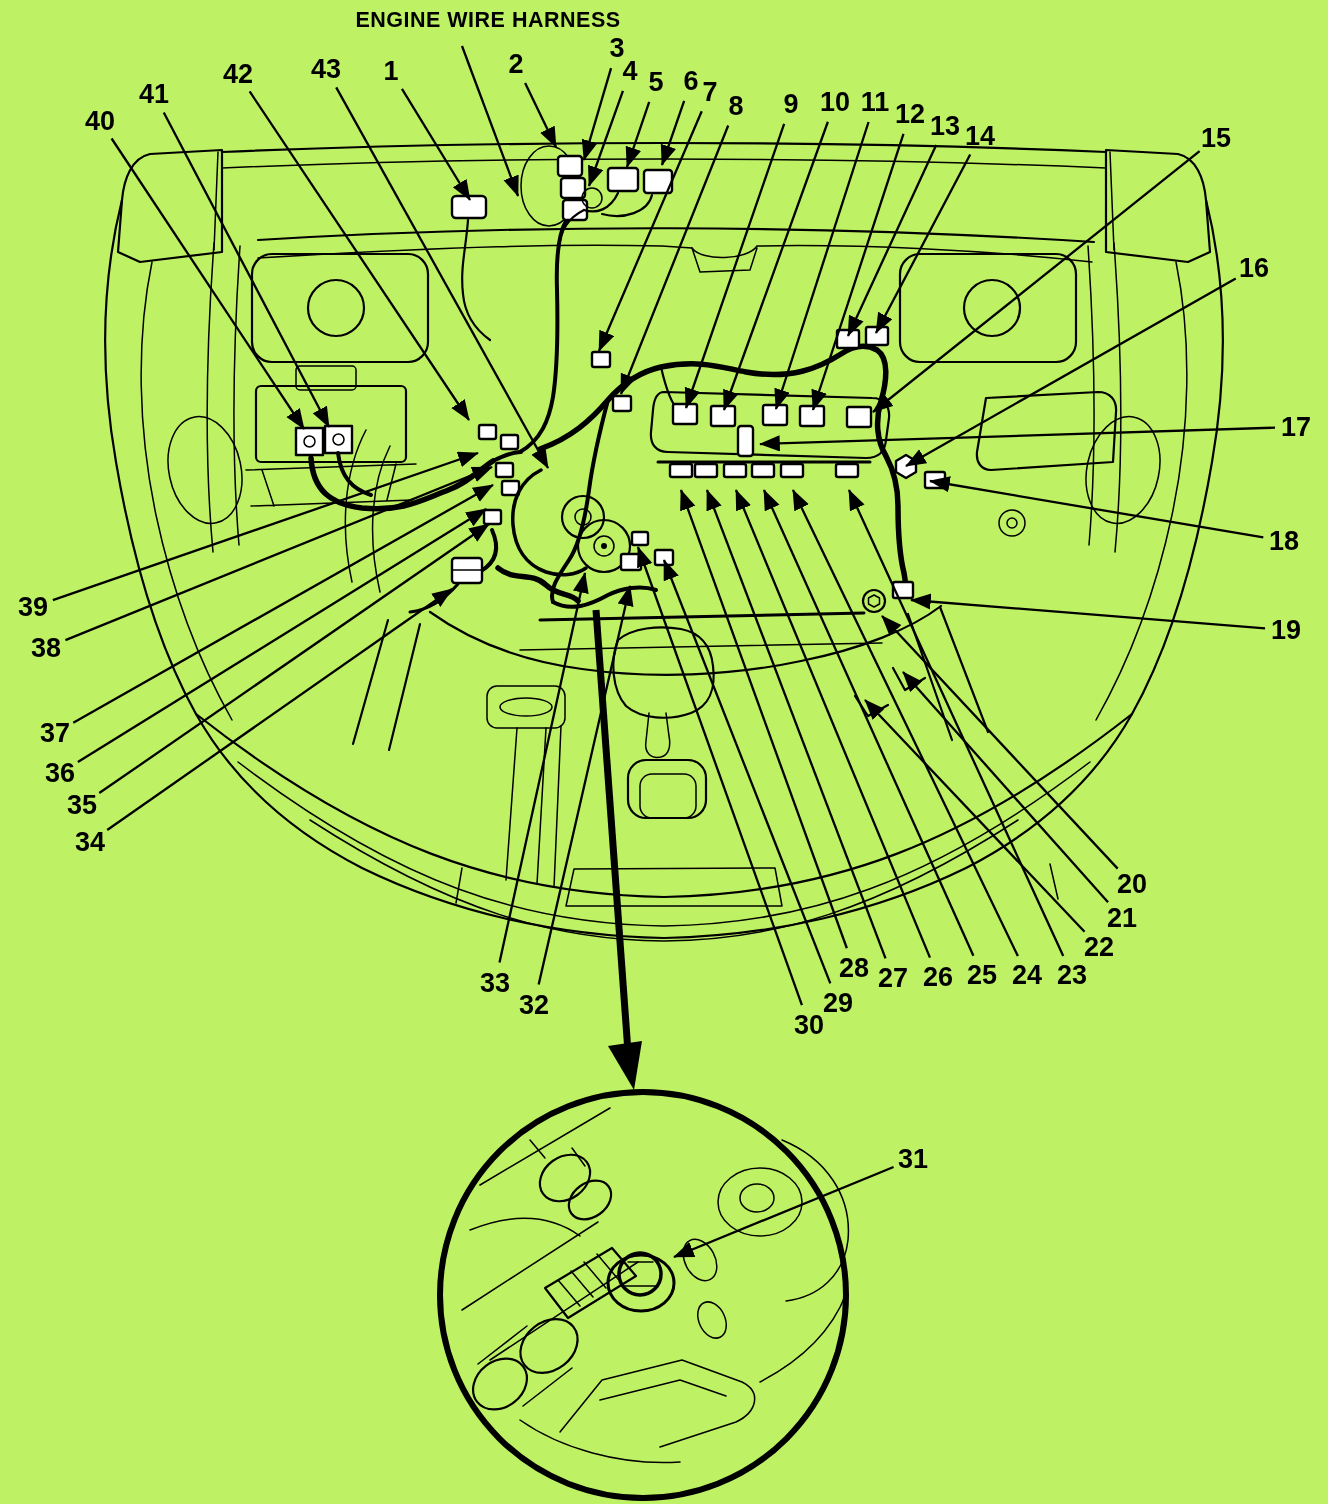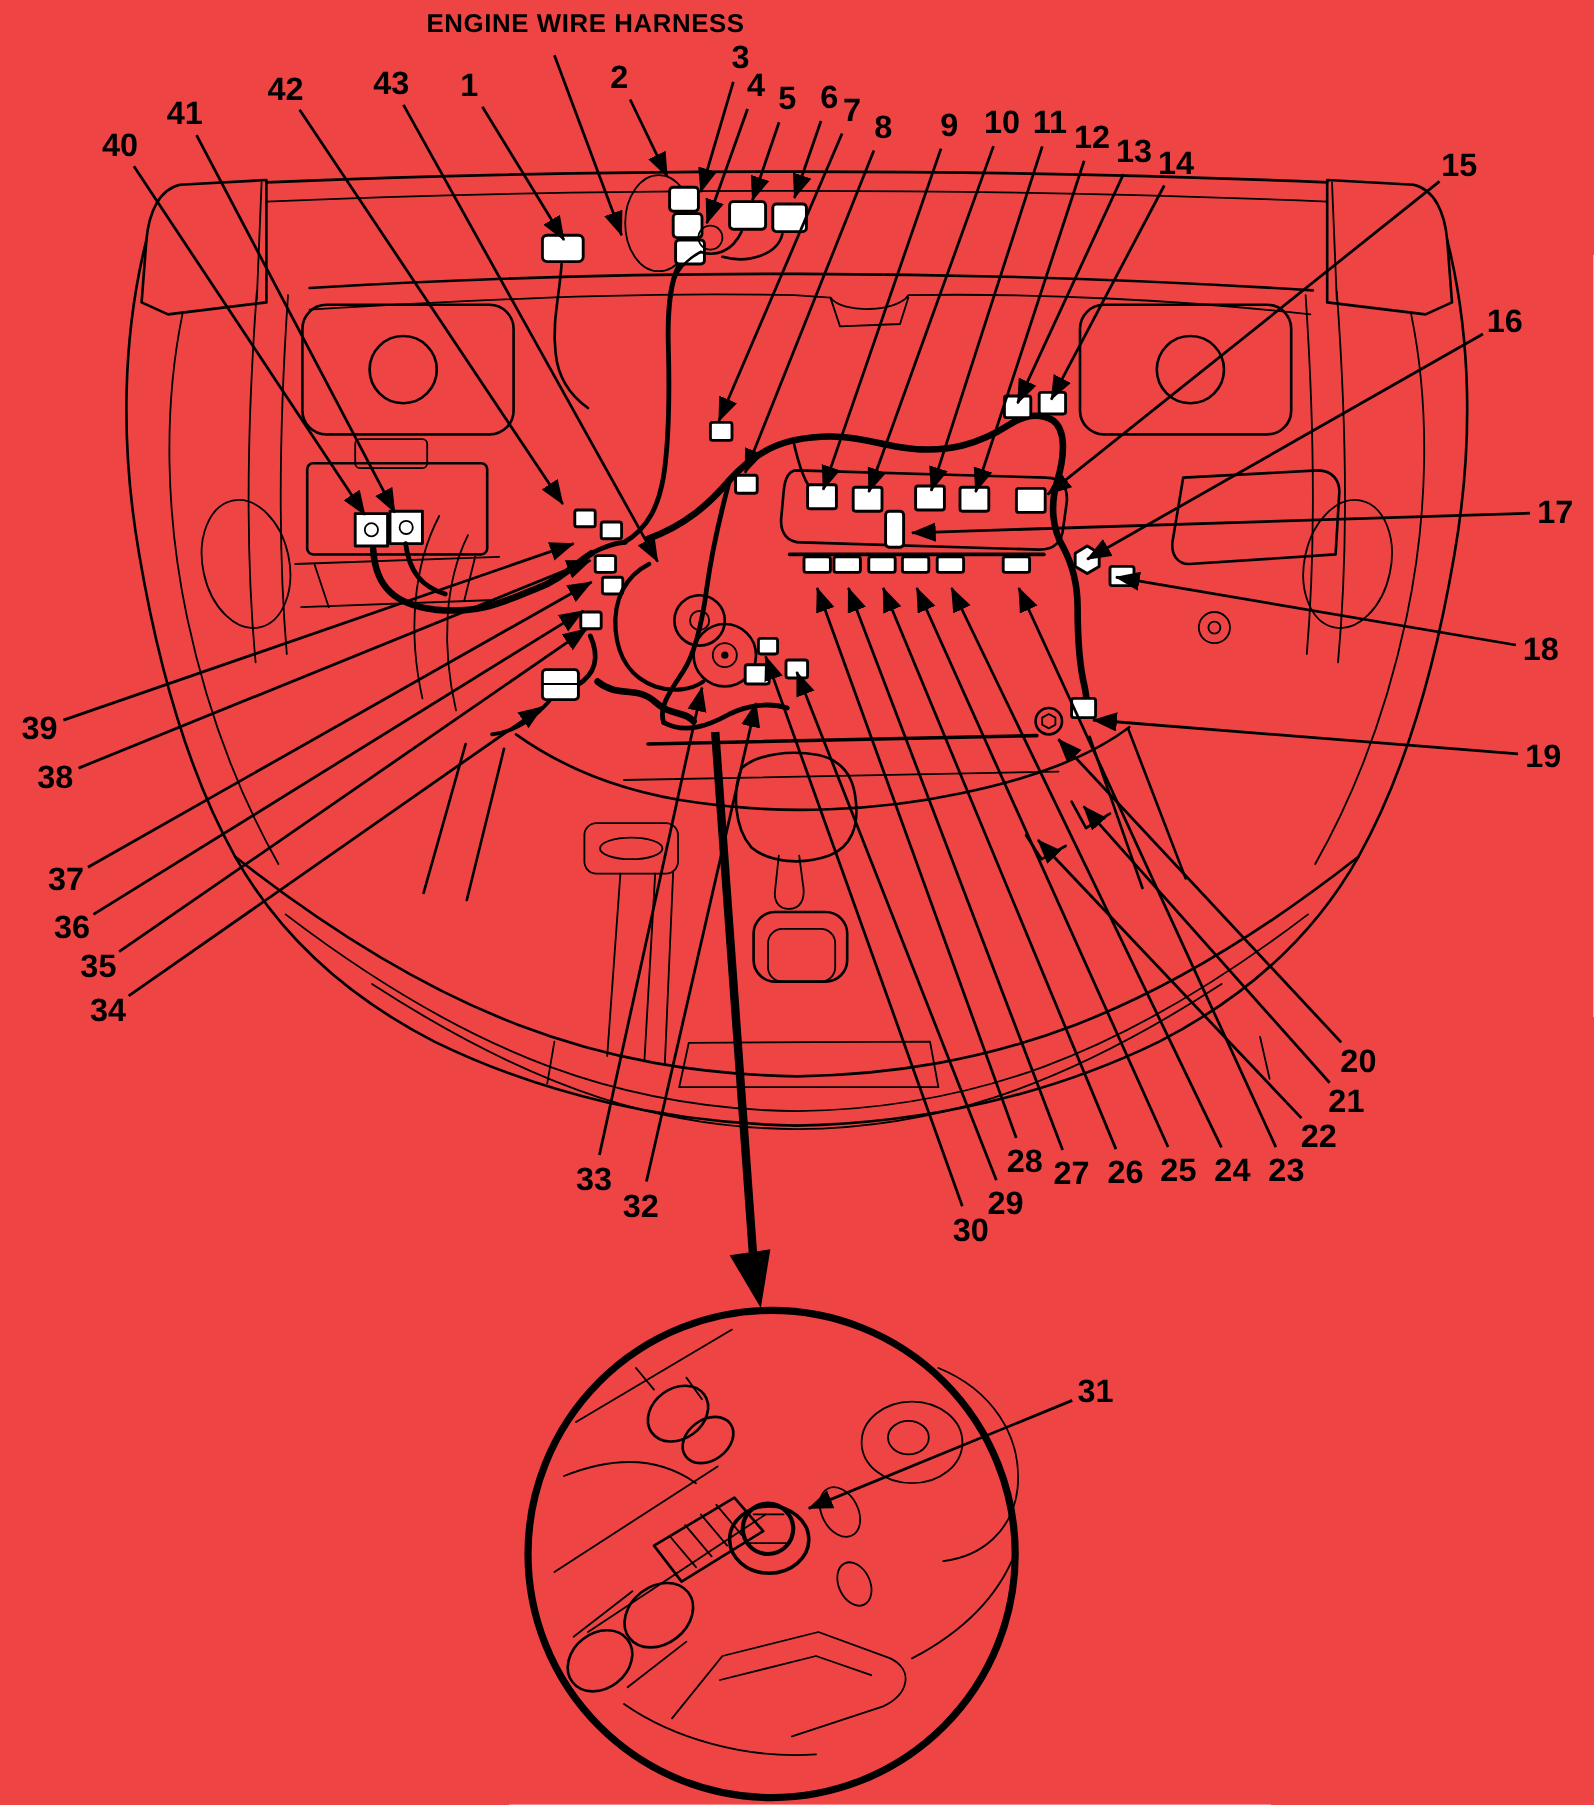--- a/index.html
+++ b/index.html
@@ -1,16 +1,16 @@
 <!DOCTYPE html>
 <html><head>
 <meta charset="utf-8">
 <style>
   html,body{margin:0;padding:0;background:#ffffff;}
-  .page{width:1328px;height:1504px;position:relative;background:#ef4444;overflow:hidden;}
+  .page{width:1328px;height:1504px;position:relative;background:#bef264;overflow:hidden;}
   svg{display:block;}
   .ln{fill:none;stroke:#000;stroke-width:2.2;stroke-linecap:round;stroke-linejoin:round;}
   .ln1{fill:none;stroke:#000;stroke-width:1.5;stroke-linecap:round;stroke-linejoin:round;}
   .ln3{fill:none;stroke:#000;stroke-width:3;stroke-linecap:round;stroke-linejoin:round;}
   .ln35{fill:none;stroke:#000;stroke-width:3.5;stroke-linecap:round;stroke-linejoin:round;}
   .h4{fill:none;stroke:#000;stroke-width:4;stroke-linecap:round;stroke-linejoin:round;}
   .harness{fill:none;stroke:#000;stroke-width:5.5;stroke-linecap:round;stroke-linejoin:round;}
   .cube{fill:#fff;stroke:#000;stroke-width:2.4;stroke-linejoin:round;}
   .solid{fill:#000;stroke:none;}
   .circle-frame{fill:none;stroke:#000;stroke-width:6;}

